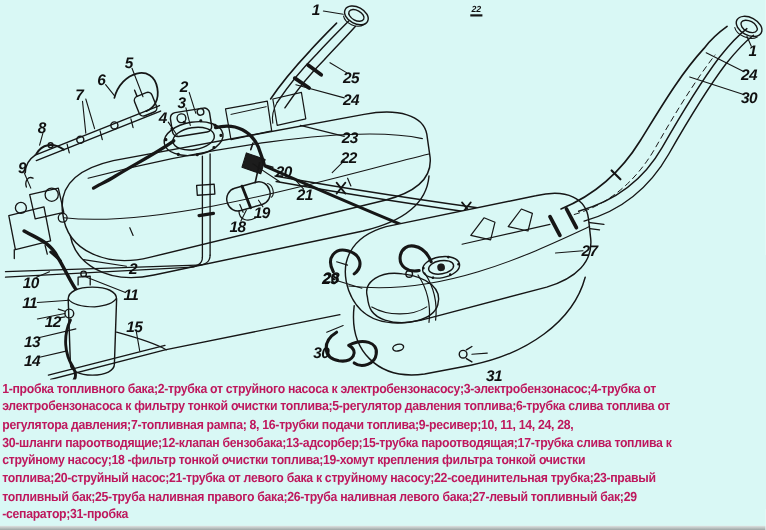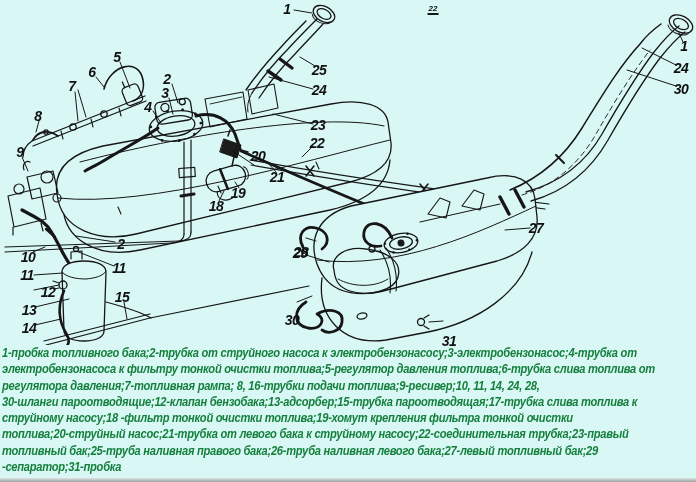--- a/index.html
+++ b/index.html
@@ -257,21 +257,21 @@
       <span class="callout" style="left: 684px; top: 46px;">1</span>
       <span class="callout" style="left: 681px; top: 68px;">24</span>
       <span class="callout" style="left: 681px; top: 89px;">30</span>
       <span class="callout" style="left: 536px; top: 228px;">27</span>
       <span class="callout" style="left: 301px; top: 252px;">28</span>
       <span class="callout" style="left: 300px; top: 253px;">29</span>
       <span class="callout" style="left: 292px; top: 320px;">30</span>
       <span class="callout" style="left: 449px; top: 321px; margin-top: 20px;">31</span>
     </div>
 
-  <div id="caption" style="color: #15803d; font-style: italic;">
+  <div id="caption" style="color: #be185d;">
     <div class="caption-line">1-пробка топливного бака;2-трубка от струйного насоса к электробензонасосу;3-электробензонасос;4-трубка от</div>
     <div class="caption-line">электробензонасоса к фильтру тонкой очистки топлива;5-регулятор давления топлива;6-трубка слива топлива от</div>
     <div class="caption-line">регулятора давления;7-топливная рампа; 8, 16-трубки подачи топлива;9-ресивер;10, 11, 14, 24, 28,</div>
     <div class="caption-line">30-шланги пароотводящие;12-клапан бензобака;13-адсорбер;15-трубка пароотводящая;17-трубка слива топлива к</div>
     <div class="caption-line">струйному насосу;18 -фильтр тонкой очистки топлива;19-хомут крепления фильтра тонкой очистки</div>
     <div class="caption-line">топлива;20-струйный насос;21-трубка от левого бака к струйному насосу;22-соединительная трубка;23-правый</div>
     <div class="caption-line">топливный бак;25-труба наливная правого бака;26-труба наливная левого бака;27-левый топливный бак;29</div>
     <div class="caption-line">-сепаратор;31-пробка</div>
   </div>
 

